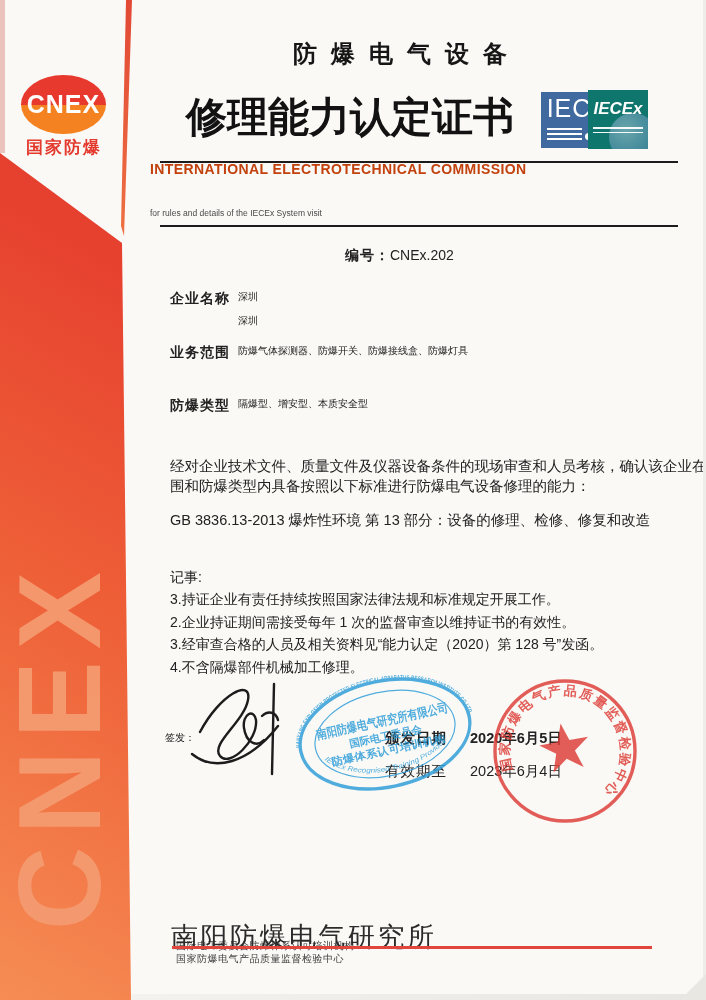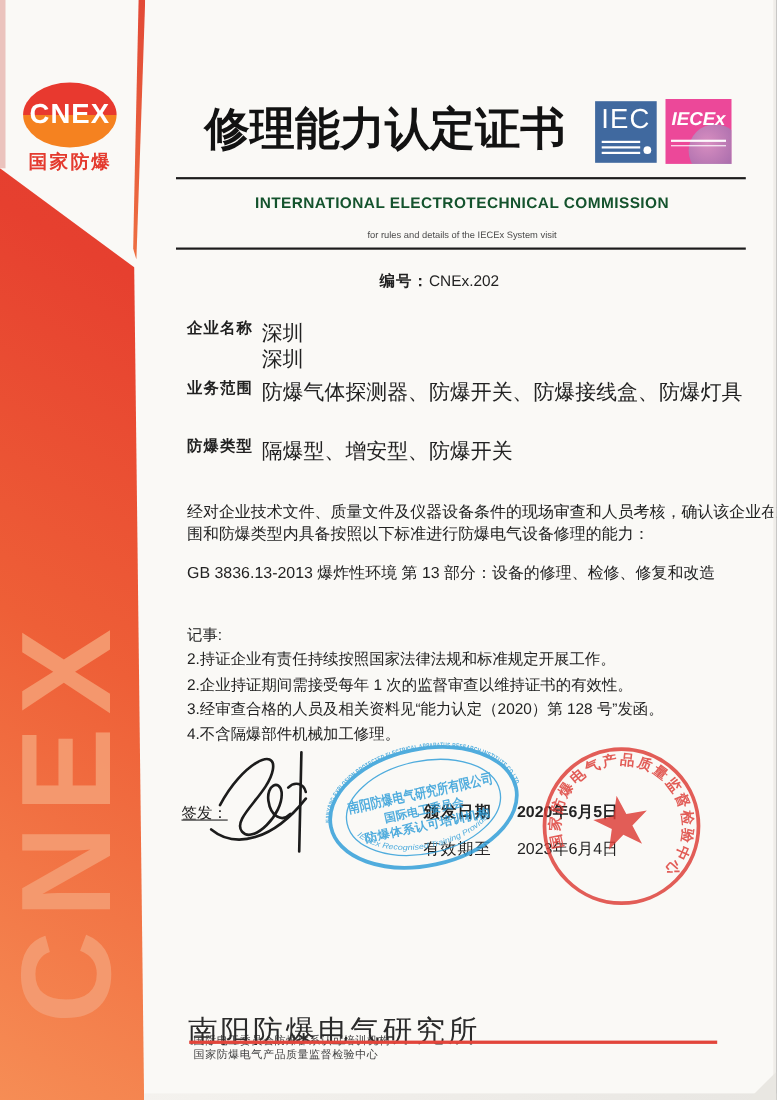--- a/index.html
+++ b/index.html
@@ -38,39 +38,39 @@
     color:#e43a2e;font-size:17px;font-weight:600;letter-spacing:2px;}
   
   .super-title{left:160px;top:38px;width:494px;text-align:center;z-index:2;
     font-size:24px;font-weight:bold;letter-spacing:14px;color:#161616;white-space:nowrap;}
   .main-title{left:186px;top:90px;z-index:2;font-size:41px;font-weight:bold;color:#121212;white-space:nowrap;}
   .iec-box{left:541px;top:92px;width:56px;height:56px;background:#40699f;z-index:2;}
   .iec-box .iec-t{position:absolute;top:2px;left:0;width:100%;text-align:center;color:#fff;font-size:25px;font-weight:500;letter-spacing:1px;}
   .iec-lines{position:absolute;left:6px;right:15px;bottom:8px;}
   .iec-lines div{height:2px;background:#fff;margin-top:3px;}
   .iec-dot{position:absolute;right:5px;bottom:8px;width:7px;height:7px;border-radius:50%;background:#fff;}
-  .iecex-box{left:605px;top:90px;width:60px;height:59px;background:#ec4899;z-index:2;overflow:hidden;}
+  .iecex-box{left:588px;top:90px;width:60px;height:59px;background:#0f766e;z-index:2;overflow:hidden;}
   .iecex-globe{position:absolute;right:-9px;bottom:-12px;width:48px;height:48px;border-radius:50%;
     background:radial-gradient(circle at 35% 35%,#c3d4e8,#7099c4 60%,#5a82b0);opacity:.5;}
   .iecex-t{position:absolute;top:9px;left:0;width:100%;text-align:center;color:#fff;font-size:17px;font-weight:bold;font-style:italic;}
   .iecex-lines{position:absolute;left:5px;right:5px;top:34px;}
   .iecex-lines div{height:1.5px;background:#fff;margin-top:3px;opacity:.95;}
   .rule{left:160px;width:518px;height:2px;background:#1c1c1c;z-index:2;}
-  .org1{left:150px;top:176px;width:540px;text-align:center;font-size:14px;font-weight:bold;letter-spacing:.4px;color:#14532d;z-index:2;}
+  .org1{left:150px;top:161px;width:540px;text-align:left;font-size:14px;font-weight:bold;letter-spacing:.4px;color:#c2410c;z-index:2;}
   .org2{left:150px;top:190px;width:540px;text-align:center;font-size:13.5px;font-weight:bold;color:#1b1b1b;z-index:2;}
-  .org3{left:150px;top:208px;width:540px;text-align:center;font-size:8.5px;color:#4a4a4a;z-index:2;}
+  .org3{left:150px;top:208px;width:540px;font-size:8.5px;color:#4a4a4a;z-index:2;}
   
   .serial{left:345px;top:247px;font-size:14px;z-index:2;white-space:nowrap;}
   .serial b{letter-spacing:1px;margin-top:15px;}
   .row-label{left:170px;font-size:14px;font-weight:bold;letter-spacing:1px;z-index:2;white-space:nowrap;}
-  .row-value{left:238px;font-size:19px;z-index:2;white-space:nowrap;}
+  .row-value{left:238px;font-size:10px;z-index:2;white-space:nowrap;}
   .statement{left:170px;top:457px;font-size:14.5px;line-height:19.5px;z-index:2;white-space:nowrap;}
   .standard{left:170px;top:511px;font-size:14.5px;z-index:2;white-space:nowrap;}
   .notes{left:170px;top:566px;font-size:14px;line-height:22.4px;z-index:2;white-space:nowrap;}
-  .sign-label{left:165px;top:731px;font-size:14px;z-index:2;text-decoration:underline;}
+  .sign-label{left:165px;top:731px;font-size:10px;z-index:2;}
   .issue-row{font-size:14.5px;z-index:3;white-space:nowrap;}
   .issue-row .lab{display:inline-block;width:63px;letter-spacing:1px;}
   .issue-row .val{display:inline-block;margin-left:22px;}
   
   .stamp{z-index:4;opacity:.82;}
   .sig{z-index:4;}
   
   .f-small{left:176px;font-size:10px;color:#3d3d3d;letter-spacing:.5px;z-index:2;white-space:nowrap;margin-top:46px;}
   .f-org{left:171px;top:919px;font-size:27px;color:#2b2b2b;letter-spacing:2.5px;z-index:2;white-space:nowrap;}
   .f-line{left:172px;top:946px;width:480px;height:3px;background:#e2453b;z-index:2;}
@@ -85,20 +85,21 @@
   <div class="abs watermark">CNEX</div>
   <div class="abs logo-ellipse">
     <span>CNEX</span>
   </div>
   <div class="abs logo-caption">国家防爆</div>
   <div class="abs edge-left"></div>
   <div class="abs edge-right"></div>
   <div class="abs edge-bottom"></div>
   <div class="abs corner-fold"></div>
 
+  <div class="abs super-title">防爆电气设备</div>
   <div class="abs main-title">修理能力认定证书</div>
 
   <div class="abs iec-box">
     <div class="iec-t">IEC</div>
     <div class="iec-lines">
         <div></div>
         <div></div>
         <div></div>
       </div>
     <div class="iec-dot"></div>
@@ -122,31 +123,31 @@
   </div>
 
   <div class="abs row-label" style="top:290px;">企业名称</div>
   <div class="abs row-value" style="top:290px;">深圳</div>
   <div class="abs row-value" style="top:314px;">深圳</div>
 
   <div class="abs row-label" style="top:344px;">业务范围</div>
   <div class="abs row-value" style="top:344px;">防爆气体探测器、防爆开关、防爆接线盒、防爆灯具</div>
 
   <div class="abs row-label" style="top:397px;">防爆类型</div>
-  <div class="abs row-value" style="top:397px;">隔爆型、增安型、防爆开关</div>
+  <div class="abs row-value" style="top:397px;">隔爆型、增安型、本质安全型</div>
 
   <div class="abs statement">
     <div>经对企业技术文件、质量文件及仪器设备条件的现场审查和人员考核，确认该企业在上述业务范</div>
     <div>围和防爆类型内具备按照以下标准进行防爆电气设备修理的能力：</div>
   </div>
   <div class="abs standard">GB 3836.13-2013 爆炸性环境 第 13 部分：设备的修理、检修、修复和改造</div>
 
   <div class="abs notes">
     <div>记事:</div>
-    <div>2.持证企业有责任持续按照国家法律法规和标准规定开展工作。</div>
+    <div>3.持证企业有责任持续按照国家法律法规和标准规定开展工作。</div>
     <div>2.企业持证期间需接受每年 1 次的监督审查以维持证书的有效性。</div>
     <div>3.经审查合格的人员及相关资料见“能力认定（2020）第 128 号”发函。</div>
     <div>4.不含隔爆部件机械加工修理。</div>
   </div>
 
   <div class="abs sign-label">签发：</div>
 
   <div class="abs issue-row" style="left:385px;top:729px;font-weight:bold;">
     <span class="lab">颁发日期</span><span class="val">2020年6月5日</span>
   </div>

